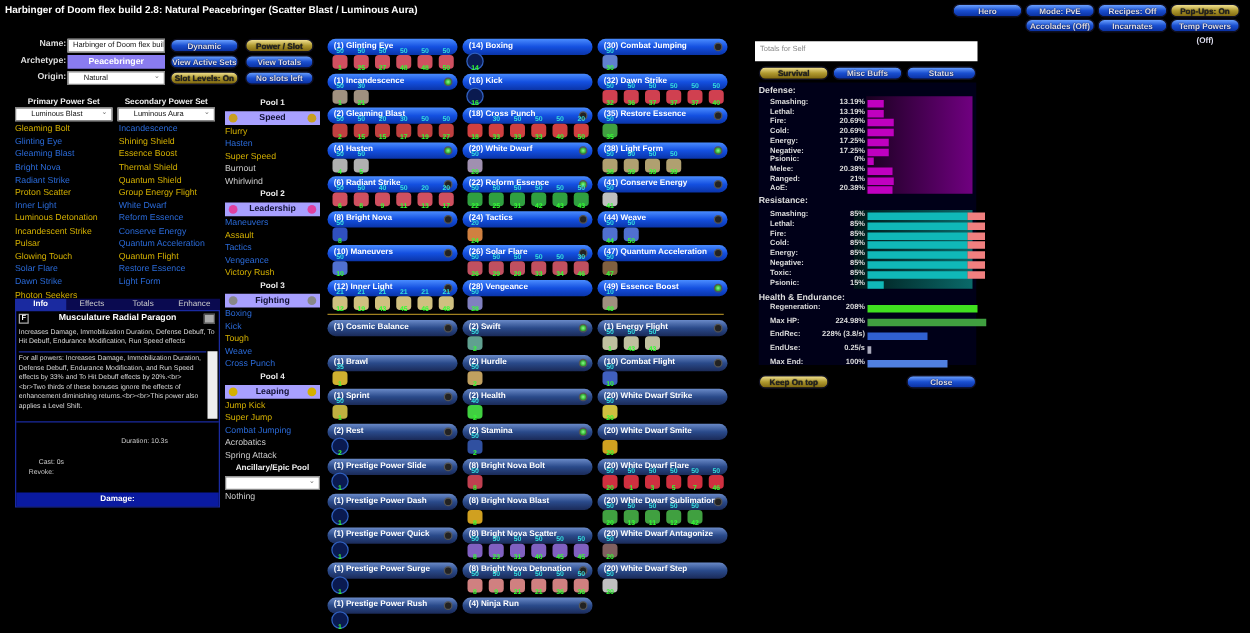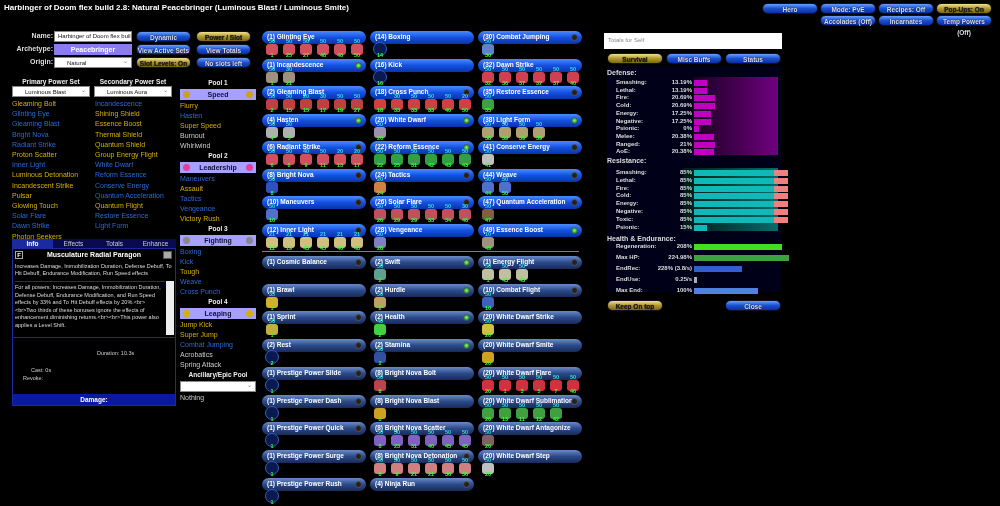--- a/index.html
+++ b/index.html
@@ -40,21 +40,21 @@
 .row{position:absolute;left:612px;width:168px;height:8px;font-size:6px;font-weight:bold;color:#ddd}
 .row .n{position:absolute;left:4px}
 .row .v{position:absolute;left:40px;width:40px;text-align:right}
 .row .bar{position:absolute;left:82px;top:1px;height:6px}
 .defbg{position:absolute;left:693px;top:77px;width:85px;height:78px;background:linear-gradient(90deg,#1a0020,#700080)}
 .resbg{position:absolute;left:683px;top:168px;width:95px;height:63px;background:linear-gradient(90deg,#001818,#0a6a6a)}
 </style>
 </head>
 <body>
 
-<div class="title">Harbinger of Doom flex build 2.8: Natural Peacebringer (Luminous Blast / Luminous Smite)</div>
+<div class="title">Harbinger of Doom flex build 2.8: Natural Peacebringer (Scatter Blast / Luminous Aura)</div>
 
 <div class="pill blue" style="left:762px;top:3px;width:56px">Hero</div>
 <div class="pill blue" style="left:820px;top:3px;width:56px">Mode: PvE</div>
 <div class="pill blue" style="left:878px;top:3px;width:56px">Recipes: Off</div>
 <div class="pill gold" style="left:936px;top:3px;width:56px">Pop-Ups: On</div>
 <div class="pill blue" style="left:820px;top:15px;width:56px">Accolades (Off)</div>
 <div class="pill blue" style="left:878px;top:15px;width:56px">Incarnates</div>
 <div class="pill blue" style="left:936px;top:15px;width:56px">Temp Powers (Off)</div>
 
 <div class="lbl" style="left:10px;top:32px;width:43px">Name:</div>

